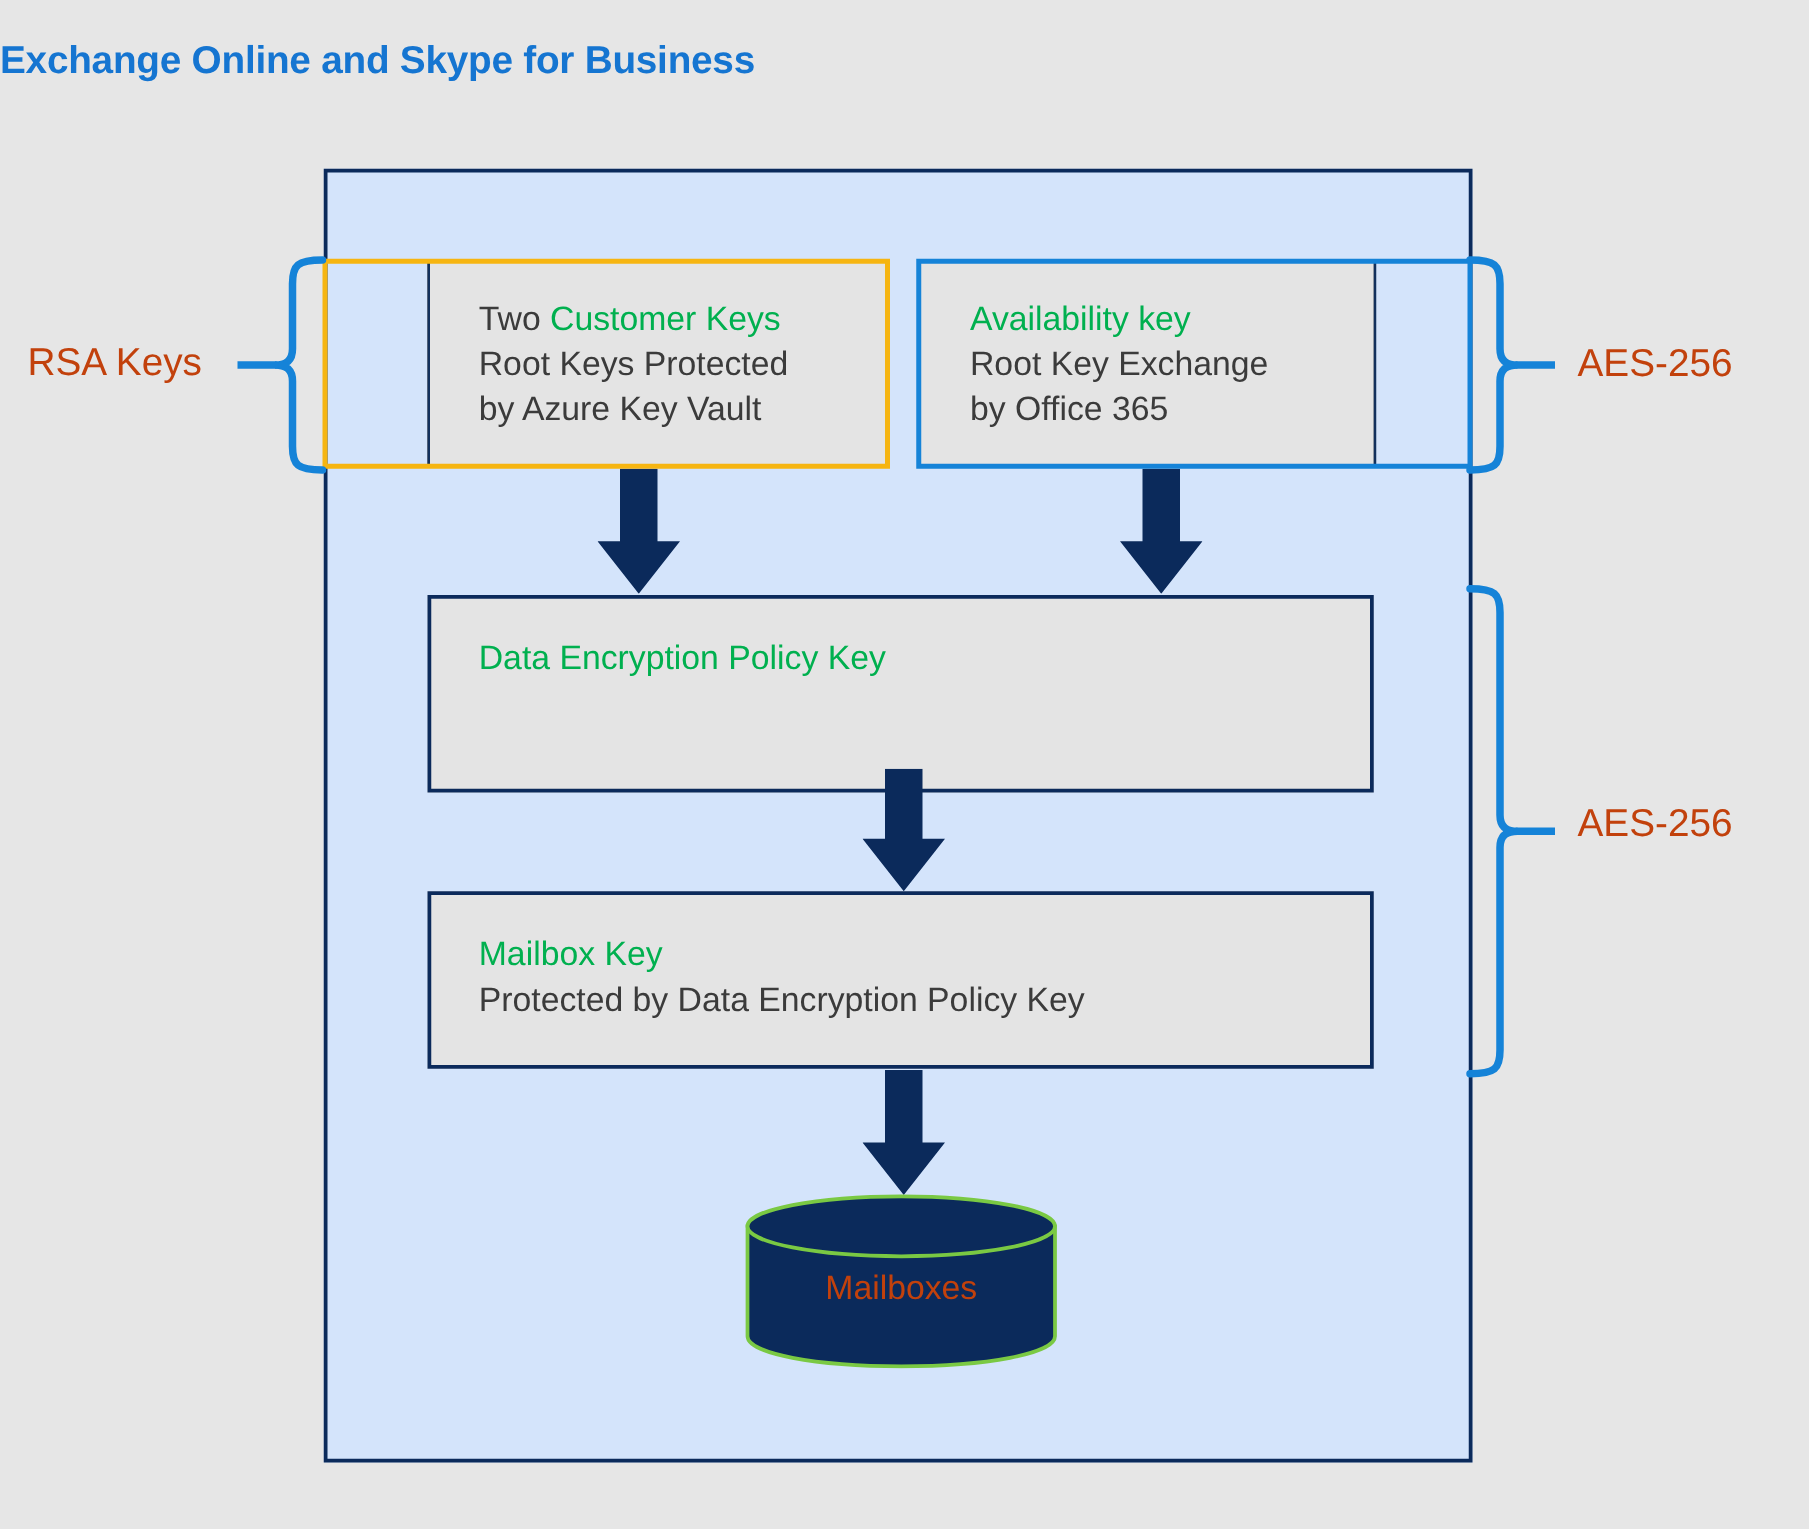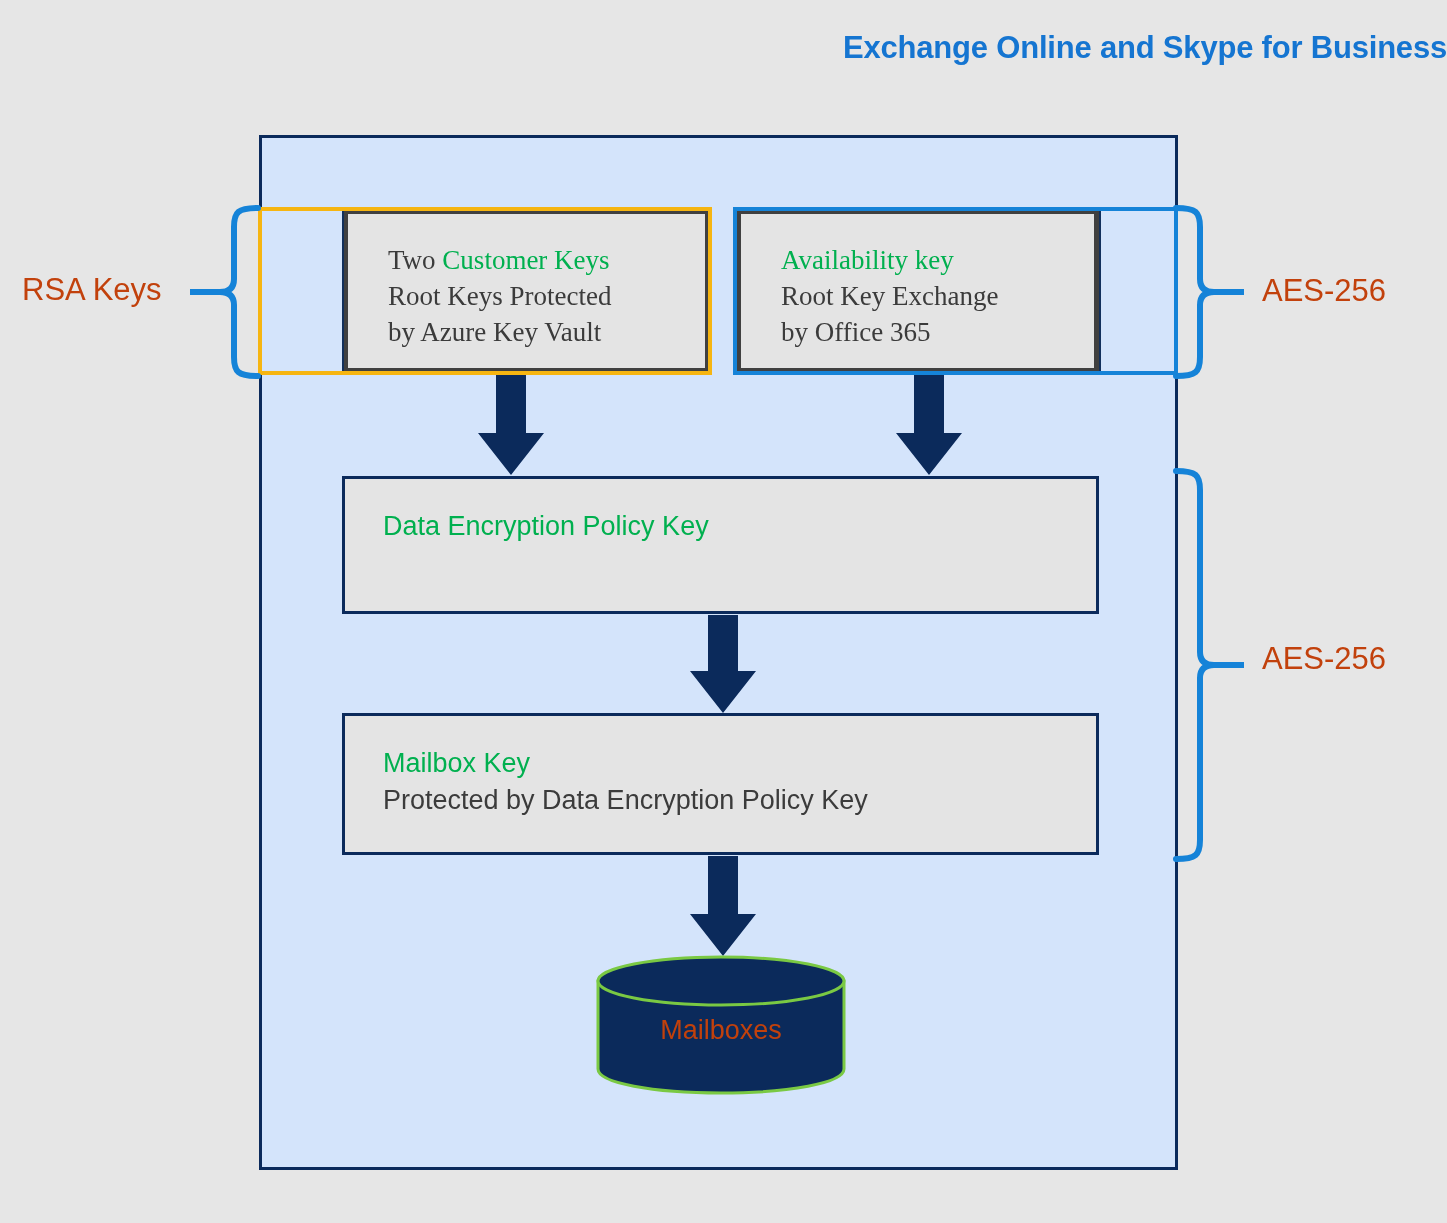--- a/index.html
+++ b/index.html
@@ -22,21 +22,21 @@
     height: 1223px;
     background: #e6e6e6;
   }
 
   
   .title {
     position: absolute;
     left: 0;
     top: 26px;
     width: 1447px;
-    text-align: right;
+    text-align: left;
     color: #1575d1;
     font-weight: bold;
     font-size: 31px;
     line-height: 44px;
     letter-spacing: -0.2px;
   }
   .title .line {
     display: block;
   }
 
@@ -50,22 +50,21 @@
     background: #d4e4fb;
     border: 3px solid #0b2a5b;
     box-sizing: border-box;
   }
 
   
   .keybox {
     position: absolute;
     box-sizing: border-box;
     background: #e4e4e4;
-    border: 6px solid #404040;
-    font-family: Liberation Serif, serif;
+    border: 1px solid #404040;
   }
   .keybox .txt {
     position: absolute;
     left: 40px;
     top: 28px;
     font-size: 27px;
     line-height: 36px;
     color: #3b3b3b;
     white-space: nowrap;
   }
@@ -115,21 +114,21 @@
   }
   #div-left  { left: 342px; top: 208px; height: 166px; }
   #div-right { left: 1099px; top: 208px; height: 166px; }
 
   
   #box-depk {
     position: absolute;
     left: 342px;
     top: 476px;
     width: 757px;
-    height: 138px;
+    height: 158px;
     box-sizing: border-box;
     background: #e4e4e4;
     border: 3px solid #0b2a5b;
   }
   #box-mailbox-key {
     position: absolute;
     left: 342px;
     top: 713px;
     width: 757px;
     height: 142px;

